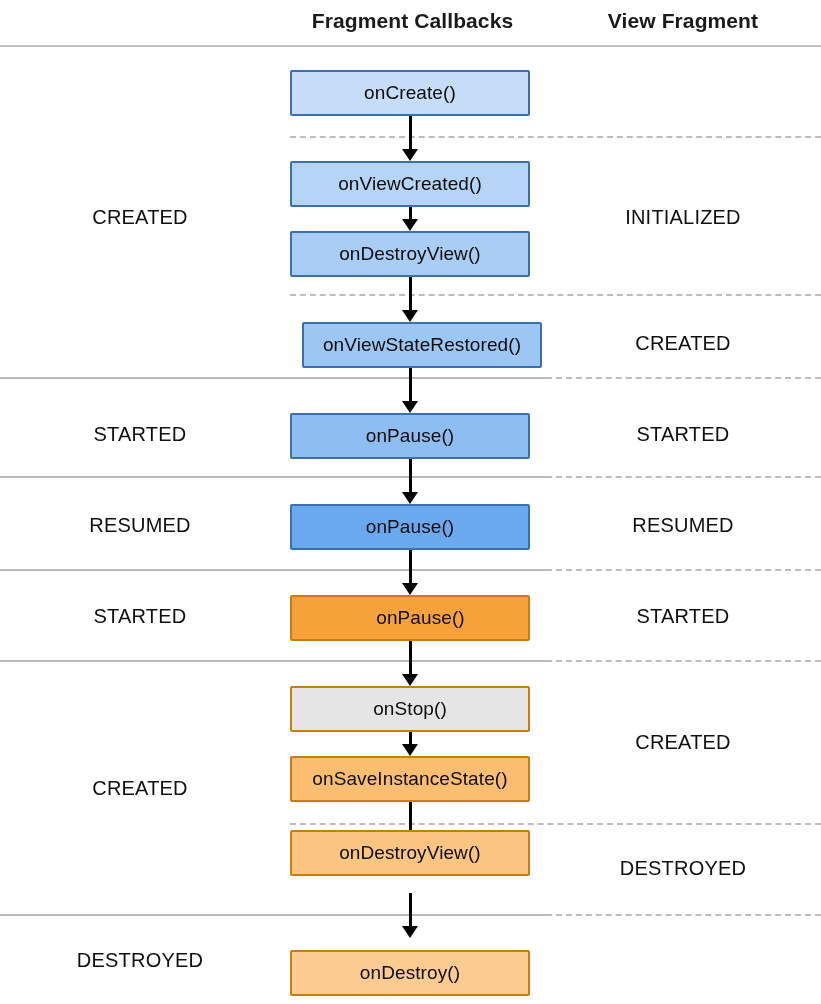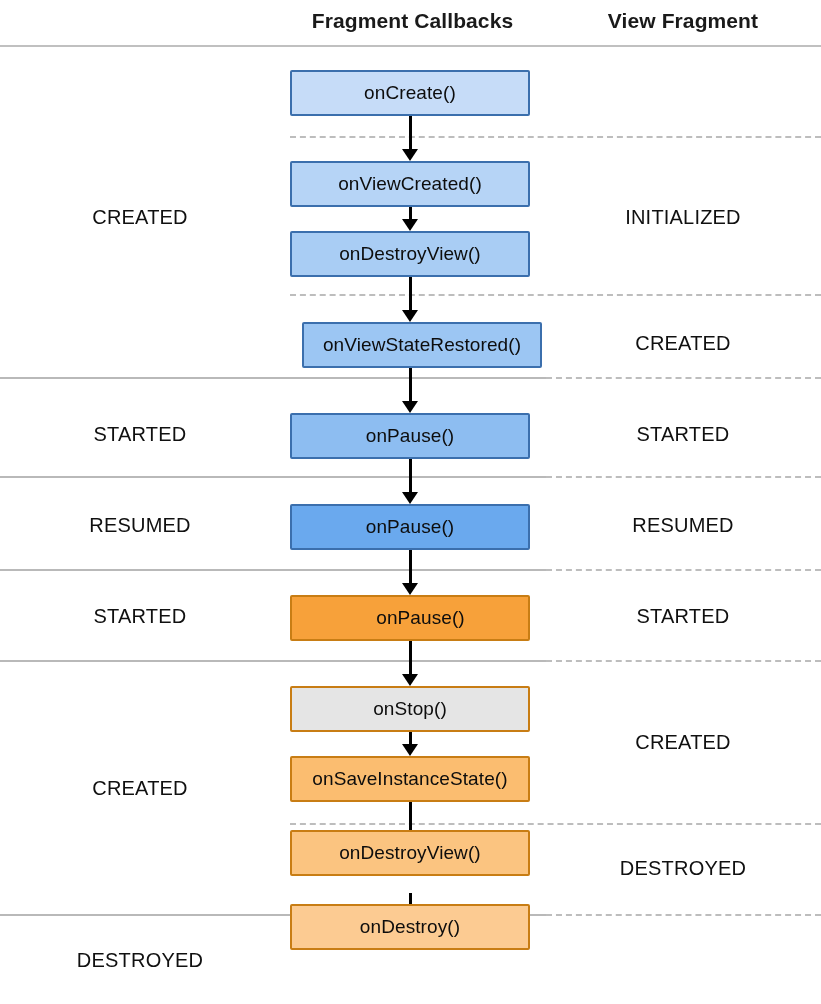--- a/index.html
+++ b/index.html
@@ -179,16 +179,16 @@
       <div class="cb-box" style="top: 70px; background: rgb(198, 220, 248);">onCreate()</div>
       <div class="cb-box" style="top: 161px; background: rgb(182, 212, 246);">onViewCreated()</div>
       <div class="cb-box" style="top: 231px; background: rgb(169, 205, 244);">onDestroyView()</div>
       <div class="cb-box" style="top: 322px; background: rgb(156, 198, 243); margin-left: 12px;">onViewStateRestored()</div>
       <div class="cb-box" style="top: 413px; background: rgb(141, 189, 241);">onPause()</div>
       <div class="cb-box" style="top: 504px; background: rgb(106, 169, 238);">onPause()</div>
       <div class="cb-box orange" style="top: 595px; background: rgb(247, 161, 58); padding-left: 21px;">onPause()</div>
       <div class="cb-box orange" style="top: 686px; background: #e5e5e5;">onStop()</div>
       <div class="cb-box orange" style="top: 756px; background: rgb(251, 189, 112);">onSaveInstanceState()</div>
       <div class="cb-box orange" style="top: 830px; background: rgb(251, 196, 128);">onDestroyView()</div>
-      <div class="cb-box orange" style="top: 904px; background: rgb(252, 203, 146);">onDestroy()</div>
+      <div class="cb-box orange" style="top: 950px; background: rgb(252, 203, 146);">onDestroy()</div>
     </div>
 
 </div>
 
 </body></html>

